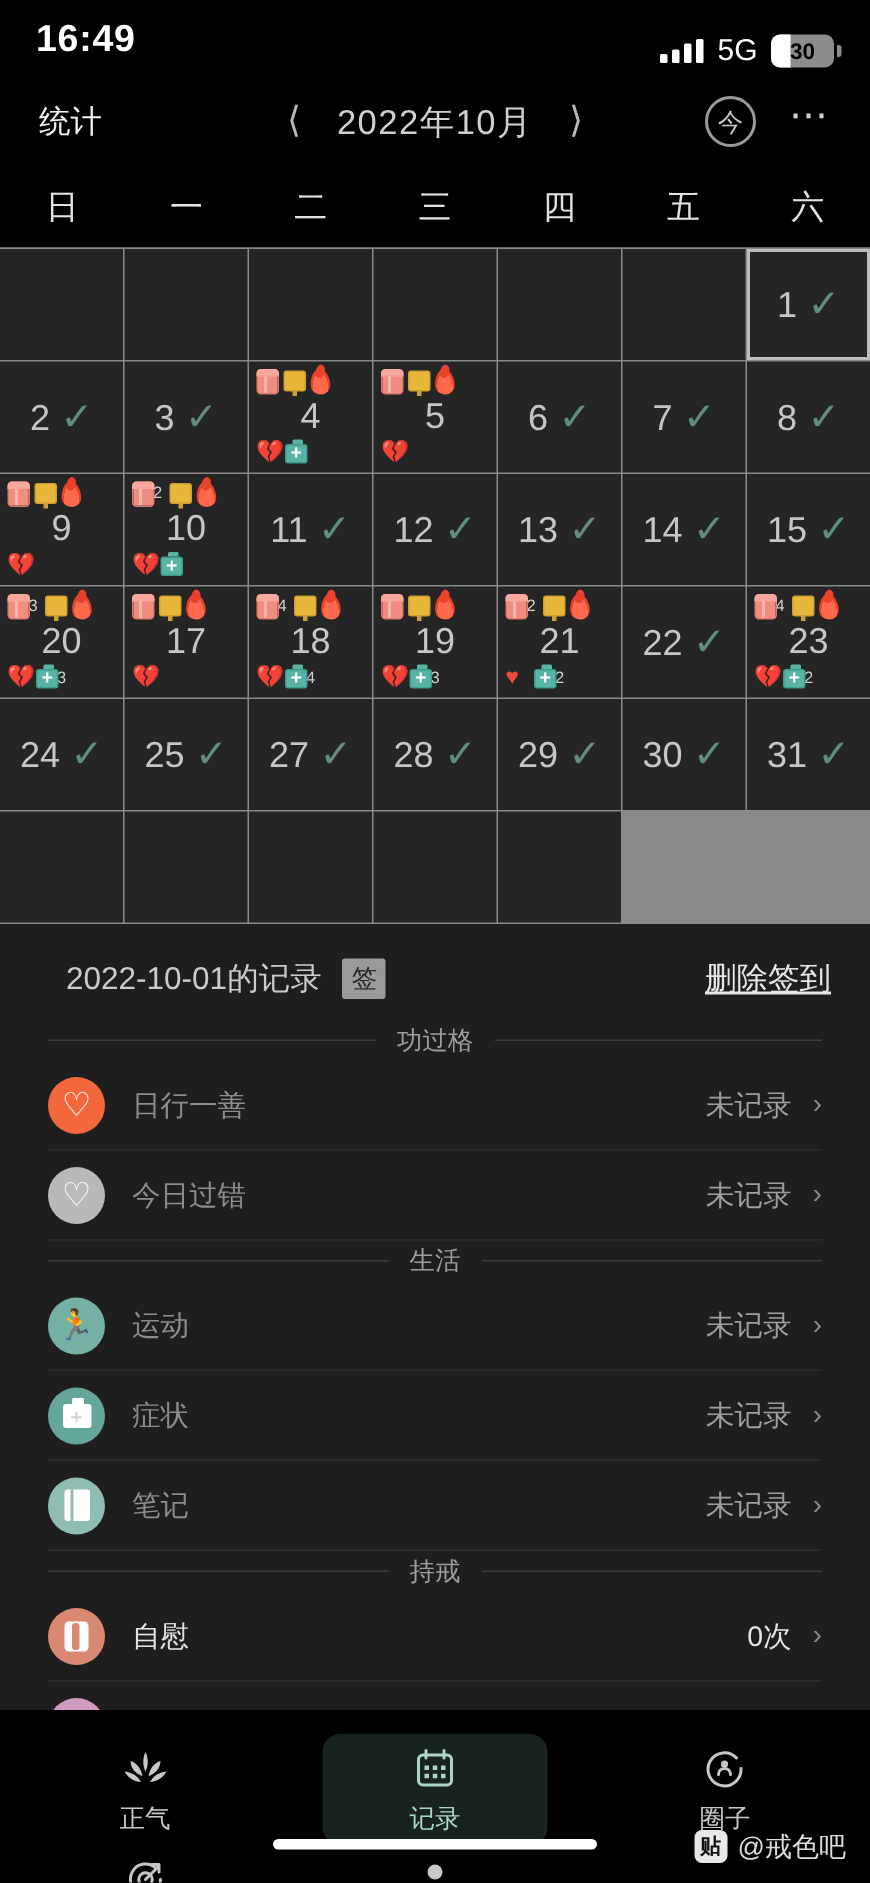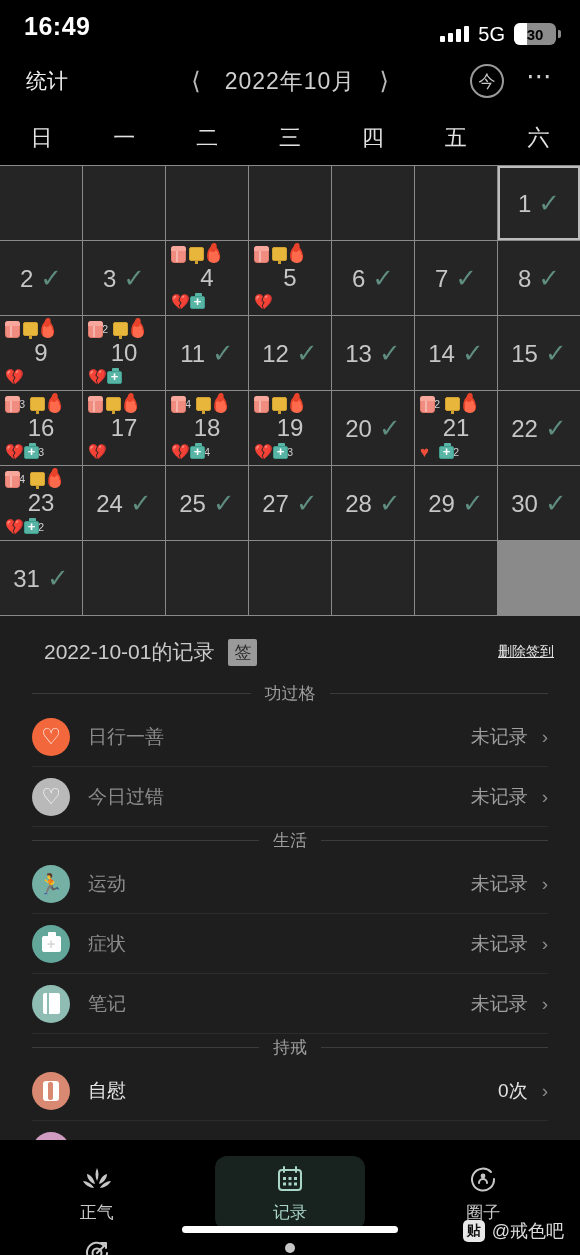--- a/index.html
+++ b/index.html
@@ -100,21 +100,21 @@
   .ic-kit:after{ content:"+"; position:absolute; left:0; right:0; top:-3px;
     text-align:center; font-size:13px; color:#fff; font-weight:700;
     line-height:16px; }
 
   
   .panel{ background:#1e1e1e; padding:0 0 2px 0; }
   .panel-head{ display:flex; align-items:center; padding:22px 26px 14px 44px; }
   .panel-title{ font-size:21px; color:#cbcbcb; }
   .sign-badge{ margin-left:14px; background:#9a9a9a; color:#2a2a2a;
     font-size:17px; padding:2px 6px; border-radius:2px; }
-  .del-link{ margin-left:auto; font-size:14px; color:#e6e6e6;
+  .del-link{ margin-left:auto; font-size:21px; color:#e6e6e6;
     text-decoration:underline; }
 
   .divider{ display:flex; align-items:center; gap:14px;
     padding:2px 32px 2px 32px; }
   .divider .line{ flex:1; height:1px; background:#3c3c3c; }
   .divider .dtxt{ font-size:17px; color:#9d9d9d; }
 
   .item{ display:flex; align-items:center; height:60px;
     margin:0 32px; border-bottom:1px solid #2c2c2c; }
   .item:last-child{ border-bottom:none; }
@@ -343,21 +343,21 @@
           <span class="ic ic-roll"></span>
           <span class="sup">3</span>
         </span>
         <span style="display: inline-flex; align-items: center;">
           <span class="ic ic-mon"></span>
         </span>
         <span style="display: inline-flex; align-items: center;">
           <span class="ic ic-flame"></span>
         </span>
       </div>
-      <div class="num">16</div>
+      <div class="num">20</div>
       <div class="row-bot">
         <span style="display: inline-flex; align-items: center;">
           <span class="ic ic-hbroken">💔</span>
         </span>
         <span style="display: inline-flex; align-items: center;">
           <span class="ic ic-kit"></span>
           <span class="sup">3</span>
         </span>
       </div>
     </div>
@@ -419,23 +419,20 @@
       <div class="num">19</div>
       <div class="row-bot">
         <span style="display: inline-flex; align-items: center;">
           <span class="ic ic-hbroken">💔</span>
         </span>
         <span style="display: inline-flex; align-items: center;">
           <span class="ic ic-kit"></span>
           <span class="sup">3</span>
         </span>
       </div>
-    </div>
-    <div class="cell">
-      <div class="num">20<span class="tick">✓</span></div>
     </div>
     <div class="cell hasicons">
       <div class="row-top">
         <span style="display: inline-flex; align-items: center;">
           <span class="ic ic-roll"></span>
           <span class="sup">2</span>
         </span>
         <span style="display: inline-flex; align-items: center;">
           <span class="ic ic-mon"></span>
         </span>

